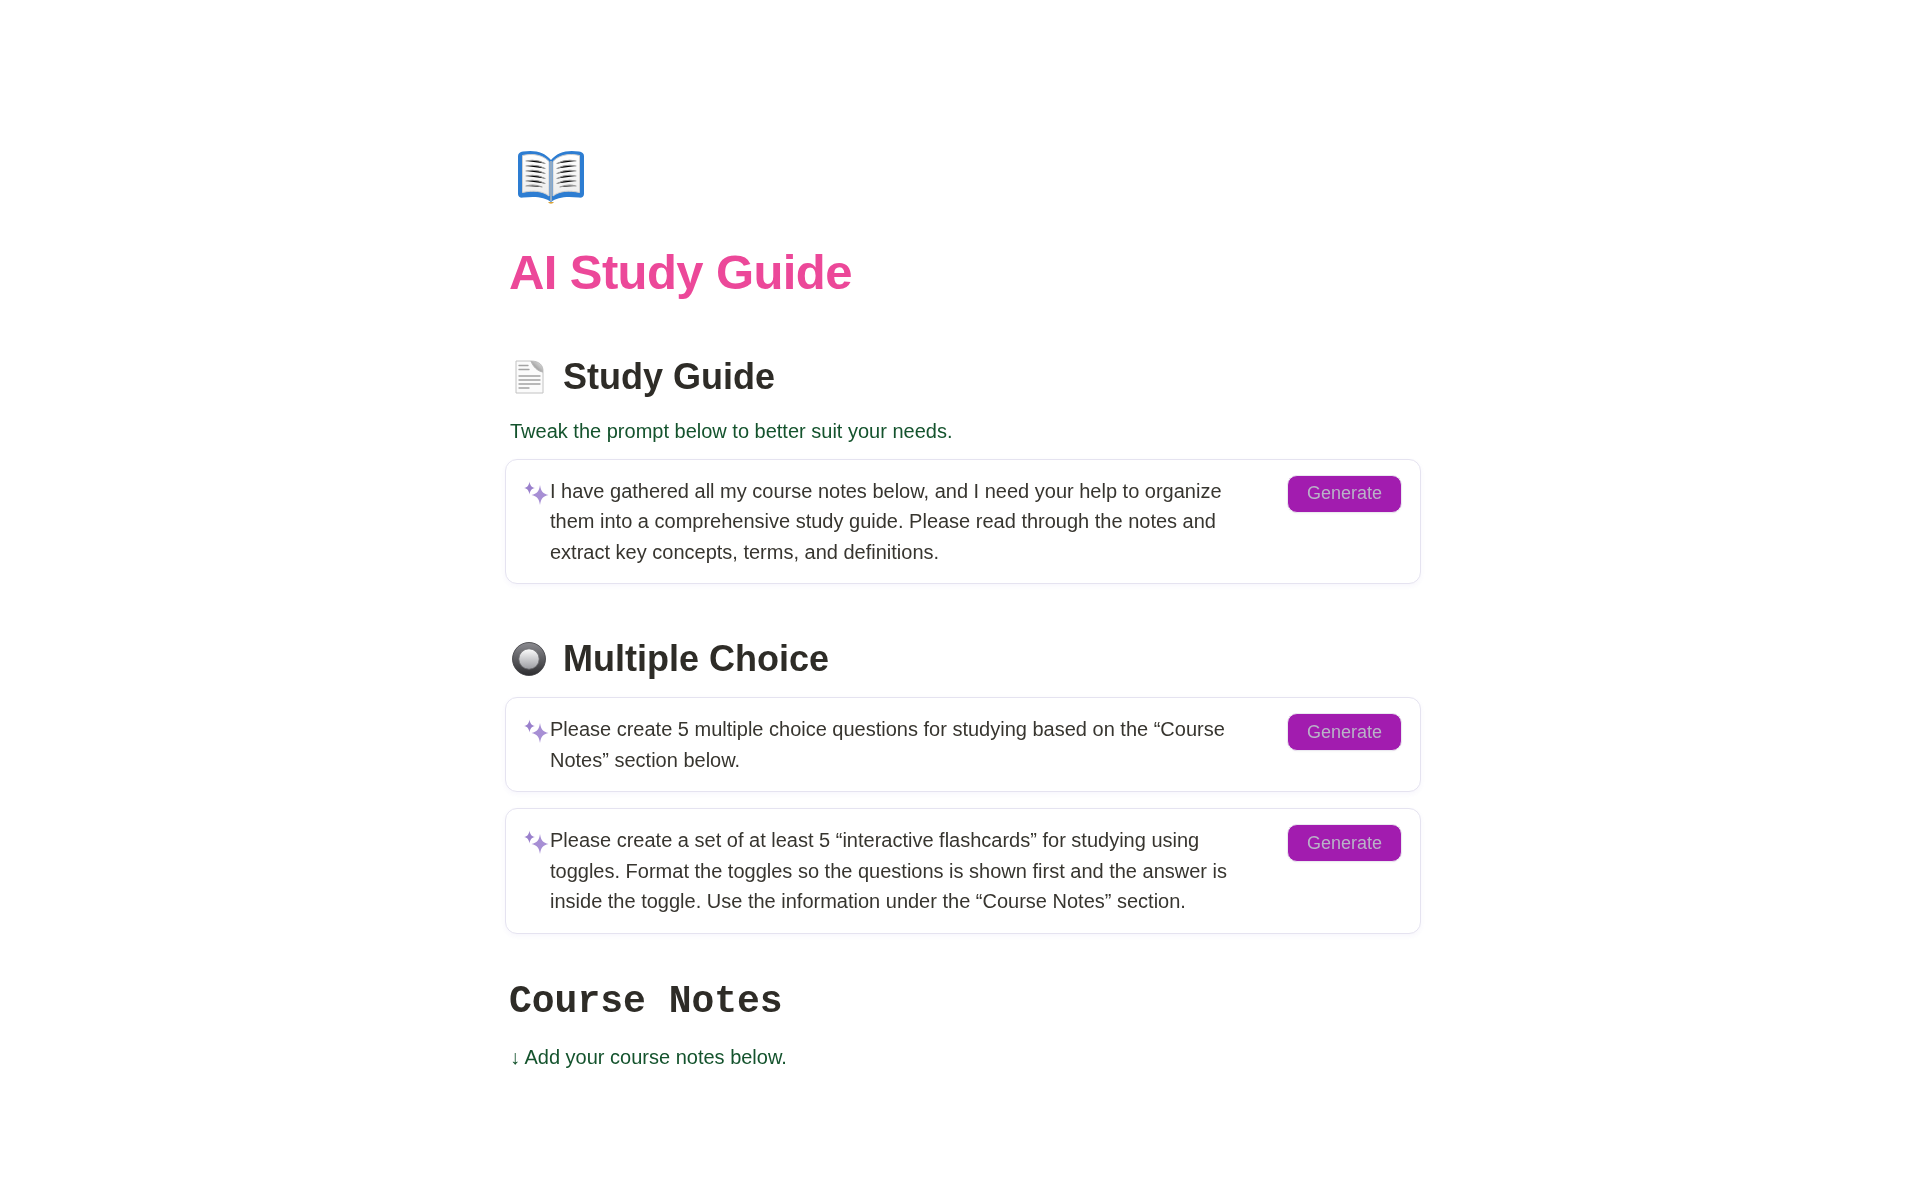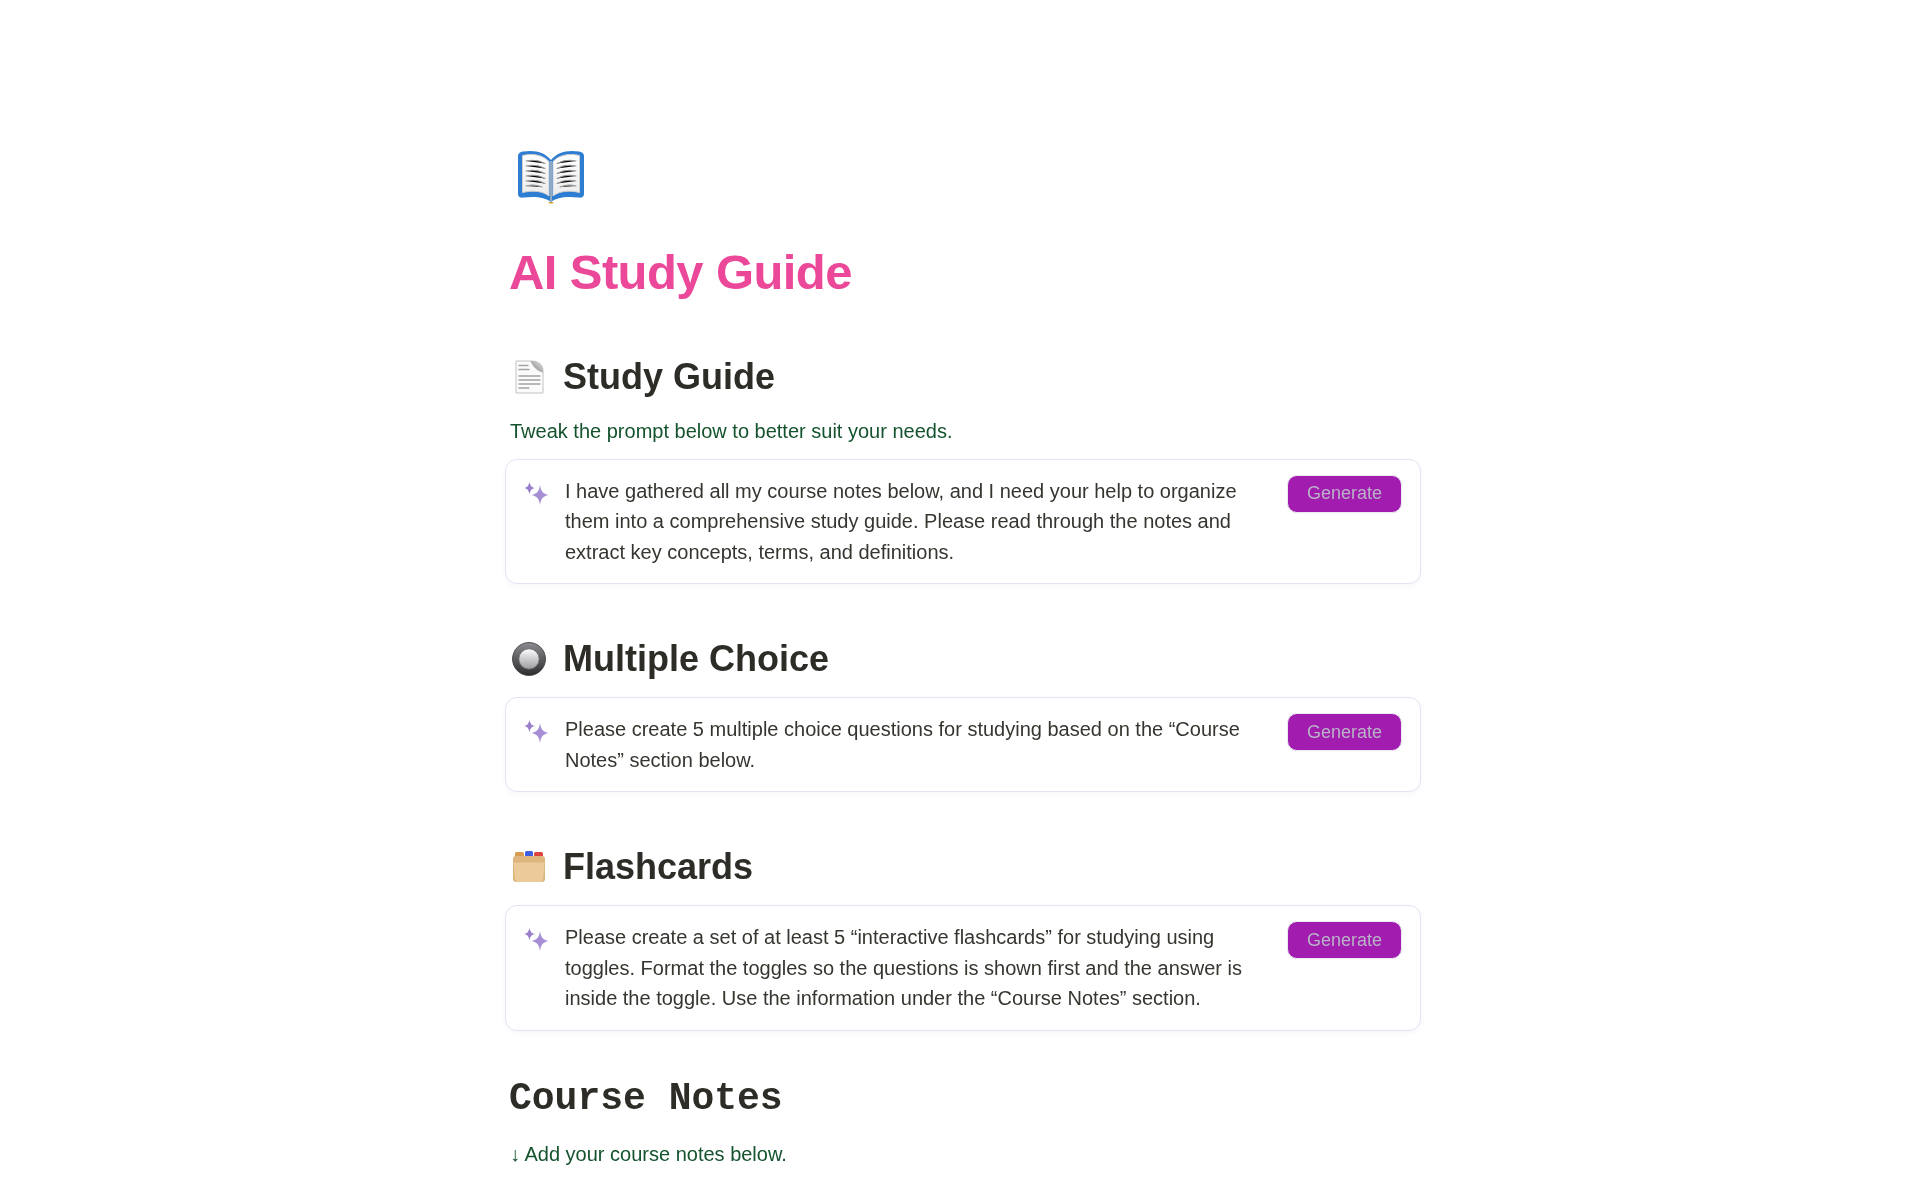--- a/index.html
+++ b/index.html
@@ -53,21 +53,20 @@
   .ai-block {
     margin-top: 16px;
     position: relative;
     width: 916px;
     background: #ffffff;
     border: 1px solid #e5e3f0;
     border-radius: 12px;
     padding: 16px 150px 16px 16px;
     display: flex;
     align-items: flex-start;
-    gap: 15px;
     box-shadow: 0 2px 5px rgba(104, 82, 189, 0.05);
     cursor: text;
   }
   .sparkle { width: 28px; height: 28px; flex: none; margin-top: 4px; }
   .sparkle svg { width: 28px; height: 28px; display: block; }
   .prompt {
     margin: 0;
     font-size: 20px;
     line-height: 30.5px;
     color: #37352f;
@@ -194,32 +193,20 @@
     <span class="sparkle">
       <svg viewBox="0 0 28 28">
         <path d="M18 5 C19 11.5 21 13.8 26.5 15 C21 16.2 19 18.5 18 25 C17 18.5 15 16.2 9.5 15 C15 13.8 17 11.5 18 5 Z" fill="#a78fd4"></path>
         <path d="M7.5 1.5 C8.1 5.6 9.5 7.1 13 8 C9.5 8.9 8.1 10.4 7.5 14.5 C6.9 10.4 5.5 8.9 2 8 C5.5 7.1 6.9 5.6 7.5 1.5 Z" fill="#9a80cc"></path>
       </svg>
     </span>
     <p class="prompt">Please create 5 multiple choice questions for studying based on the “Course Notes” section below.</p>
     <button class="generate">Generate</button>
   </div>
 
-  <h2 class="section-heading">
-    <span class="h-icon">
-      <svg viewBox="0 0 40 40">
-        <rect x="6" y="5" width="9" height="11" rx="1.5" fill="#d99c4e"></rect>
-        <rect x="16" y="4" width="8" height="11" rx="1.5" fill="#3e5fe0"></rect>
-        <rect x="25" y="5" width="9" height="11" rx="1.5" fill="#da4540"></rect>
-        <rect x="4" y="9" width="32" height="26" rx="3" fill="#dfb57e"></rect>
-        <path d="M4.5 15.5 L35.5 15.5 L34 32 C33.8 33.8 32.4 35 30.6 35 L9.4 35 C7.6 35 6.2 33.8 6 32 Z" fill="#ecca9a"></path>
-      </svg>
-    </span>
-    <span>Flashcards</span>
-  </h2>
   <div class="ai-block">
     <span class="sparkle">
       <svg viewBox="0 0 28 28">
         <path d="M18 5 C19 11.5 21 13.8 26.5 15 C21 16.2 19 18.5 18 25 C17 18.5 15 16.2 9.5 15 C15 13.8 17 11.5 18 5 Z" fill="#a78fd4"></path>
         <path d="M7.5 1.5 C8.1 5.6 9.5 7.1 13 8 C9.5 8.9 8.1 10.4 7.5 14.5 C6.9 10.4 5.5 8.9 2 8 C5.5 7.1 6.9 5.6 7.5 1.5 Z" fill="#9a80cc"></path>
       </svg>
     </span>
     <p class="prompt">Please create a set of at least 5 “interactive flashcards” for studying using toggles. Format the toggles so the questions is shown first and the answer is inside the toggle. Use the information under the “Course Notes” section.</p>
     <button class="generate">Generate</button>
   </div>

